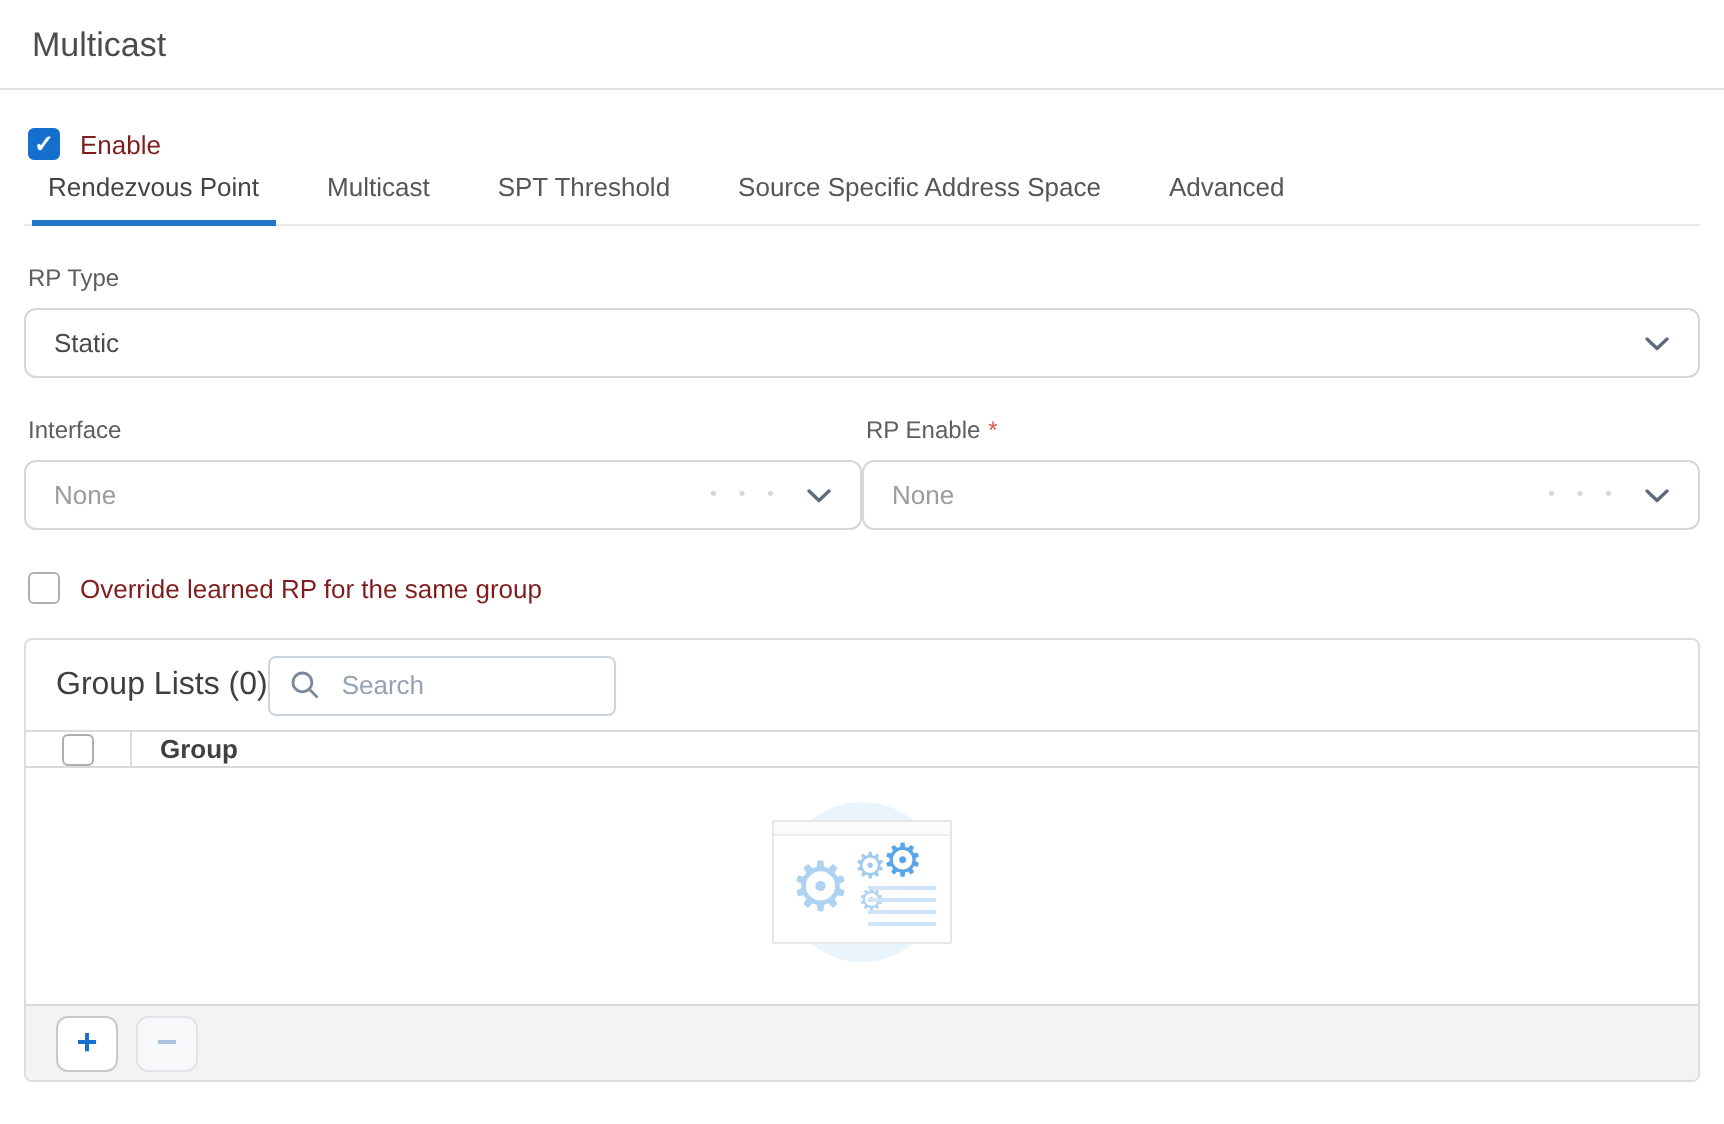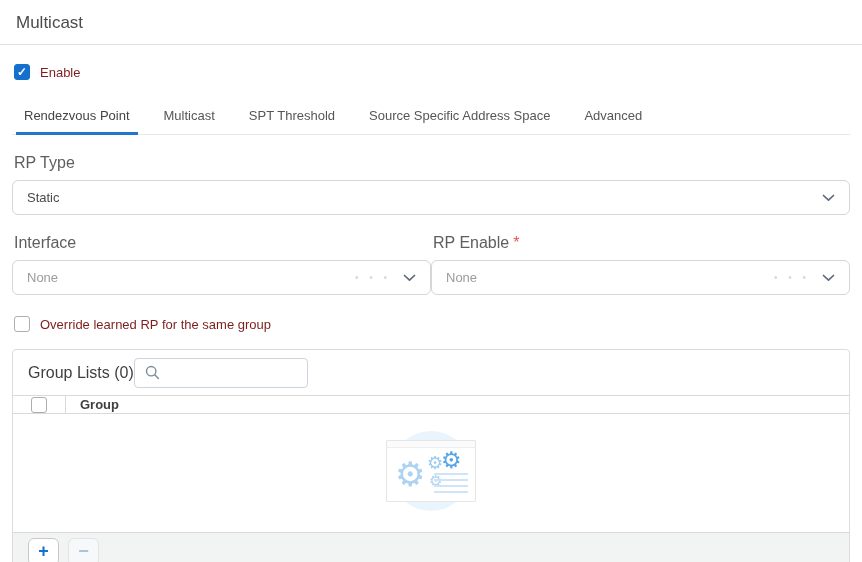--- a/index.html
+++ b/index.html
@@ -29,33 +29,33 @@
     display: flex; align-items: center; justify-content: center;
     flex: none; cursor: pointer;
   }
   .checkbox.checked { background: #1470cc; border: 1px solid #1470cc; }
   .checkbox.unchecked { background: #fff; border: 1px solid #aeaeae; }
   .checkbox .mark { color: #fff; font-size: 12px; line-height: 1; font-weight: bold; }
   .check-label { font-size: 13px; color: #7f1d1d; }
 
   
   .tabs {
-    display: flex; margin-top: 22px; padding-left: 4px;
+    display: flex; padding-left: 4px;
     border-bottom: 1px solid #e8e8e8;
   }
   .tab {
     font-size: 13px; color: #565656;
     padding: 6px 8px 9px 8px; margin-right: 18px;
     border-bottom: 3px solid transparent; margin-bottom: -1px;
     cursor: pointer; white-space: nowrap;
   }
   .tab.active { border-bottom-color: #2277c9; color: #444; }
 
   
-  .field-label { font-size: 16px; color: #5e5e5e; margin: 19px 2px 8px 2px; }
+  .field-label { font-size: 12px; color: #5e5e5e; margin: 19px 2px 8px 2px; }
   .req { color: #e2574c; margin-left: 4px; }
   .select {
     height: 35px; border: 1px solid #d6d6d6; border-radius: 6px;
     display: flex; align-items: center; padding: 0 14px;
     font-size: 13px; background: #fff; cursor: pointer;
   }
   .select .value { flex: 1; color: #4a4a4a; }
   .select .value.placeholder { color: #9b9b9b; }
   .select .dots { color: #d8d8d8; font-size: 10px; letter-spacing: 4px; margin-right: 12px; }
   .chev { display: flex; align-items: center; }
@@ -195,20 +195,21 @@
   <div class="panel">
     <div class="panel-header">
       <div class="panel-title">Group Lists (0)</div>
       <div class="search-box">
         <span style="display:flex;align-items:center;">
           <svg width="15" height="15" viewBox="0 0 15 15">
               <circle cx="6.2" cy="6.2" r="4.7" stroke="#7a8a9a" stroke-width="1.4" fill="none"></circle>
               <line x1="9.8" y1="9.8" x2="13.4" y2="13.4" stroke="#7a8a9a" stroke-width="1.4" stroke-linecap="round"></line>
             </svg>
         </span>
+        <input type="text" placeholder="Search" style="">
       </div>
     </div>
 
     <div class="table-header">
       <div class="checkbox-cell">
         <div class="checkbox unchecked"></div>
       </div>
       <div class="col-label">Group</div>
     </div>
 

